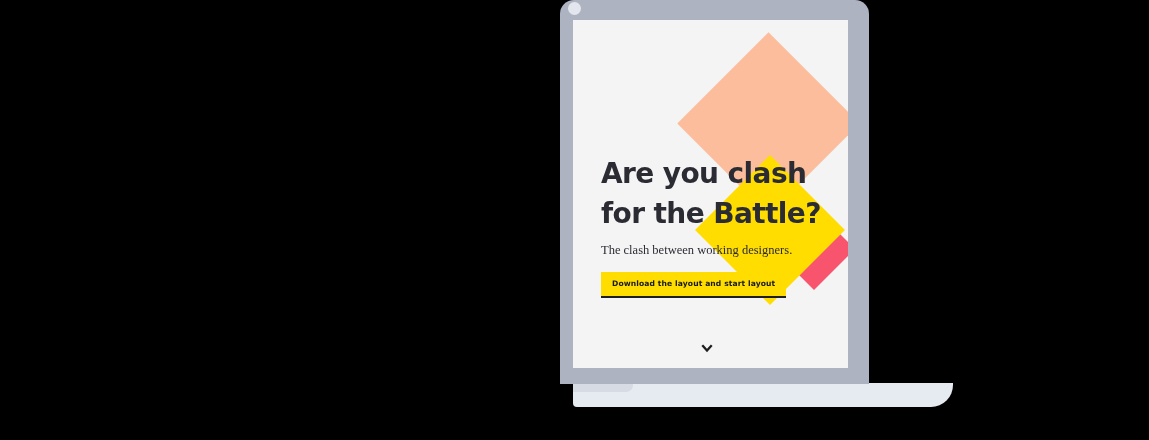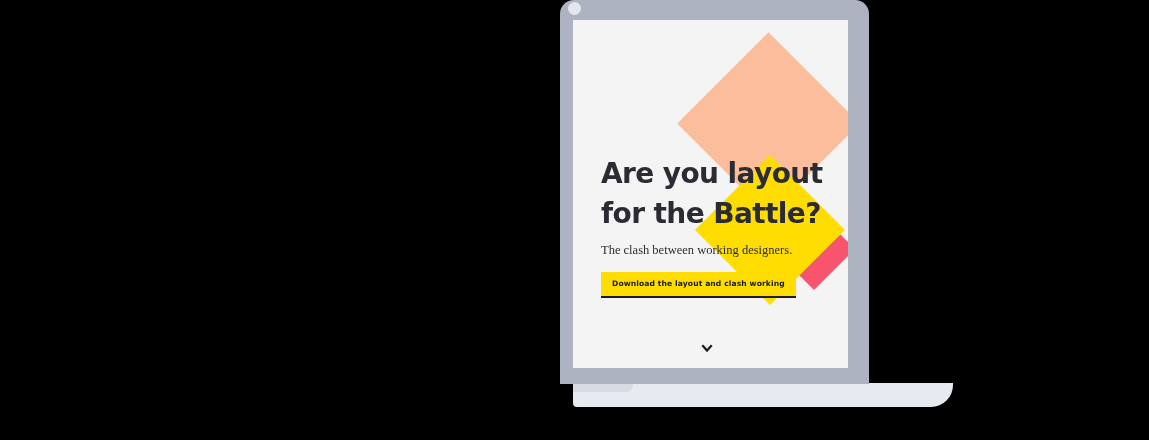--- a/index.html
+++ b/index.html
@@ -175,25 +175,25 @@
   <div class="laptop-lid"></div>
   <div class="webcam"></div>
 
   <div class="screen">
 
     <div class="shape shape-peach"></div>
     <div class="shape shape-pink"></div>
     <div class="shape shape-yellow"></div>
 
     <div class="hero">
-      <h1 class="hero-title">Are you layout for the Battle?</h1>
+      <h1 class="hero-title">Are you clash for the Battle?</h1>
       <p class="hero-subtitle">The clash between working designers.</p>
 
       <div class="cta-wrap">
-        <button class="cta-button">Download the layout and clash working</button>
+        <button class="cta-button">Download the layout and start layout</button>
       </div>
     </div>
 
     <div class="scroll-chevron">
       <svg viewBox="0 0 14 12" width="14" height="12">
         <path d="M3 4 L7 8.5 L11 4" fill="none" stroke="#1d1d1d" stroke-width="2.2" stroke-linecap="square" stroke-linejoin="miter"></path>
       </svg>
     </div>
 
   </div>

